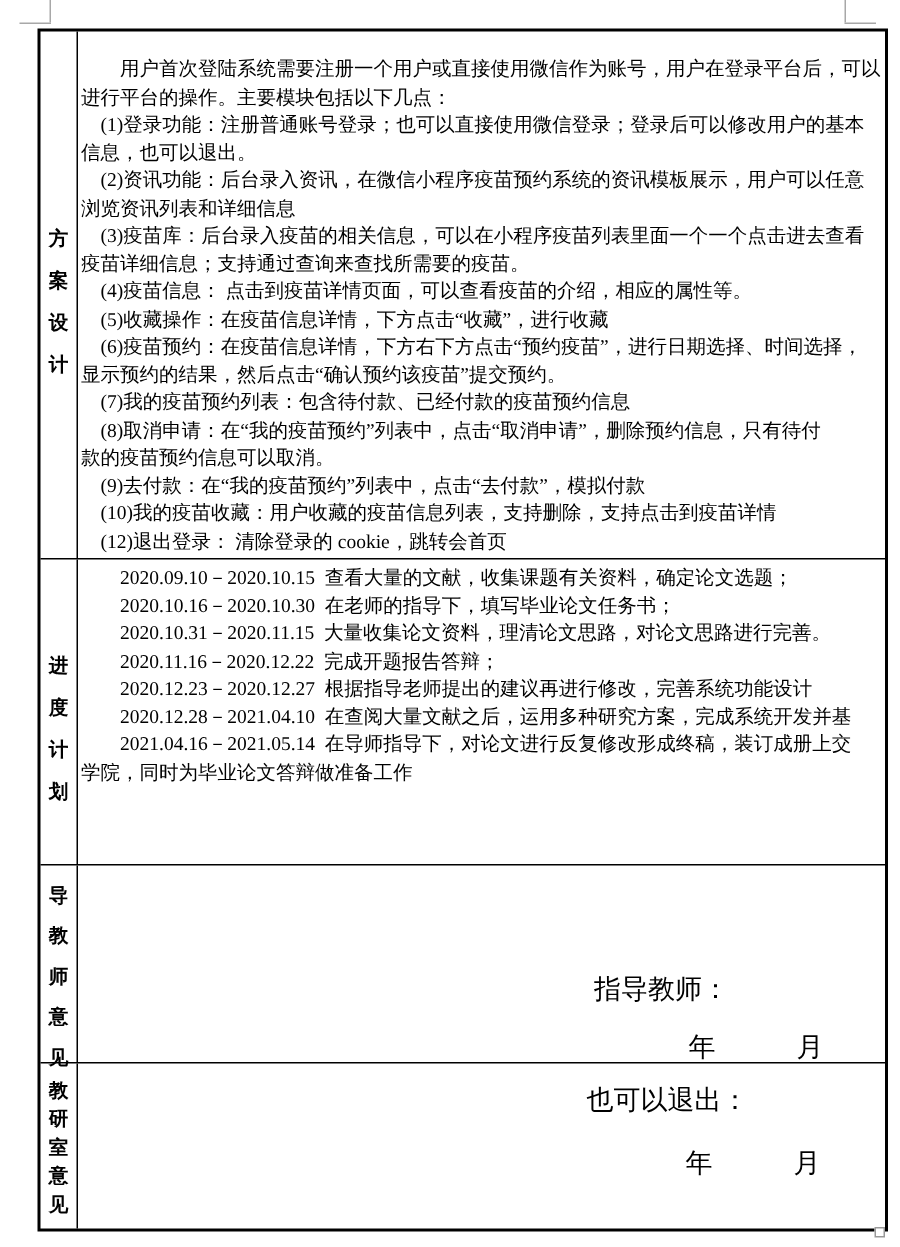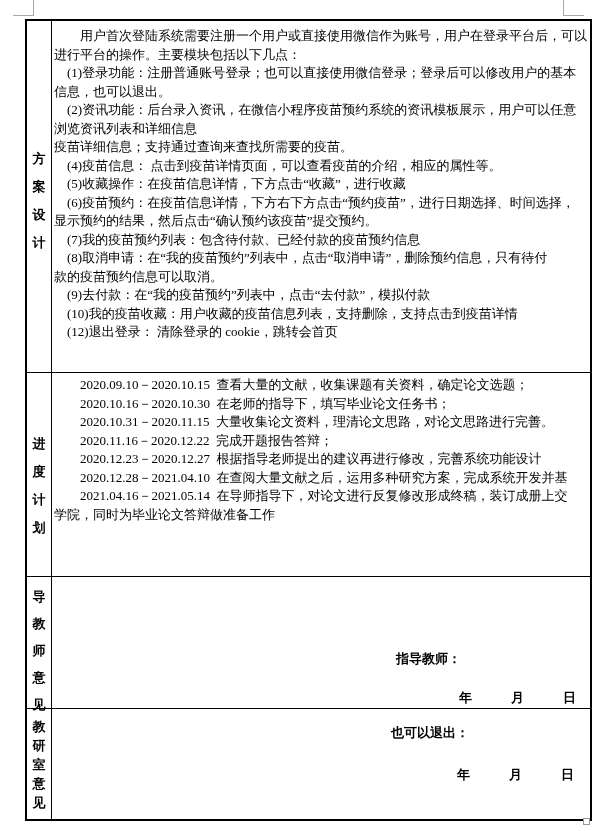--- a/index.html
+++ b/index.html
@@ -33,31 +33,31 @@
     font-weight:bold; font-size:13px; overflow:visible;
   }
   .label-char { height:13px; line-height:13px; text-align:center; }
   .r1 .label-cell { padding-top:131px; gap:15px; }
   .r2 .label-cell { padding-top:64px;  gap:15px; }
   .r3 .label-cell { padding-top:13px;  gap:14px; }
   .r4 .label-cell { padding-top:11px;  gap:6px; }
 
   .content-cell {
     flex:1 1 auto; position:relative; box-sizing:border-box;
-    padding:6px 1px 0 2px; overflow:hidden;
+    padding:16px 1px 0 2px; overflow:hidden;
   }
   .r2 .content-cell { padding-top:3px; }
 
   .tline {
     height:18.5px; line-height:18.5px; font-size:13px;
     white-space:pre; letter-spacing:0;
   }
 
   .sig-label, .date-line {
-    position:absolute; font-weight:bold; font-size:13px;
+    position:absolute; font-weight:normal; font-size:18px;
     line-height:14px; white-space:pre;
   }
   .r3 .sig-label { left:344px; top:75px; }
   .r3 .date-line { left:407px; top:114px; }
   .r4 .sig-label { left:339px; top:17px; }
   .r4 .date-line { left:405px; top:59px; }
 
   .table-handle {
     position:absolute; left:583px; top:818px; width:7px; height:7px;
     box-sizing:border-box; border:1px solid #999; background:#fff;
@@ -82,20 +82,21 @@
           <div class="label-char">设</div>
           <div class="label-char">计</div>
         </div>
       <div class="content-cell">
           <div class="tline">　　用户首次登陆系统需要注册一个用户或直接使用微信作为账号，用户在登录平台后，可以</div>
           <div class="tline">进行平台的操作。主要模块包括以下几点：</div>
           <div class="tline">　(1)登录功能：注册普通账号登录；也可以直接使用微信登录；登录后可以修改用户的基本</div>
           <div class="tline">信息，也可以退出。</div>
           <div class="tline">　(2)资讯功能：后台录入资讯，在微信小程序疫苗预约系统的资讯模板展示，用户可以任意</div>
           <div class="tline">浏览资讯列表和详细信息</div>
+          <div class="tline">　(3)疫苗库：后台录入疫苗的相关信息，可以在小程序疫苗列表里面一个一个点击进去查看</div>
           <div class="tline">疫苗详细信息；支持通过查询来查找所需要的疫苗。</div>
           <div class="tline">　(4)疫苗信息： 点击到疫苗详情页面，可以查看疫苗的介绍，相应的属性等。</div>
           <div class="tline">　(5)收藏操作：在疫苗信息详情，下方点击“收藏”，进行收藏</div>
           <div class="tline">　(6)疫苗预约：在疫苗信息详情，下方右下方点击“预约疫苗”，进行日期选择、时间选择，</div>
           <div class="tline">显示预约的结果，然后点击“确认预约该疫苗”提交预约。</div>
           <div class="tline">　(7)我的疫苗预约列表：包含待付款、已经付款的疫苗预约信息</div>
           <div class="tline">　(8)取消申请：在“我的疫苗预约”列表中，点击“取消申请”，删除预约信息，只有待付</div>
           <div class="tline">款的疫苗预约信息可以取消。</div>
           <div class="tline">　(9)去付款：在“我的疫苗预约”列表中，点击“去付款”，模拟付款</div>
           <div class="tline">　(10)我的疫苗收藏：用户收藏的疫苗信息列表，支持删除，支持点击到疫苗详情</div>

